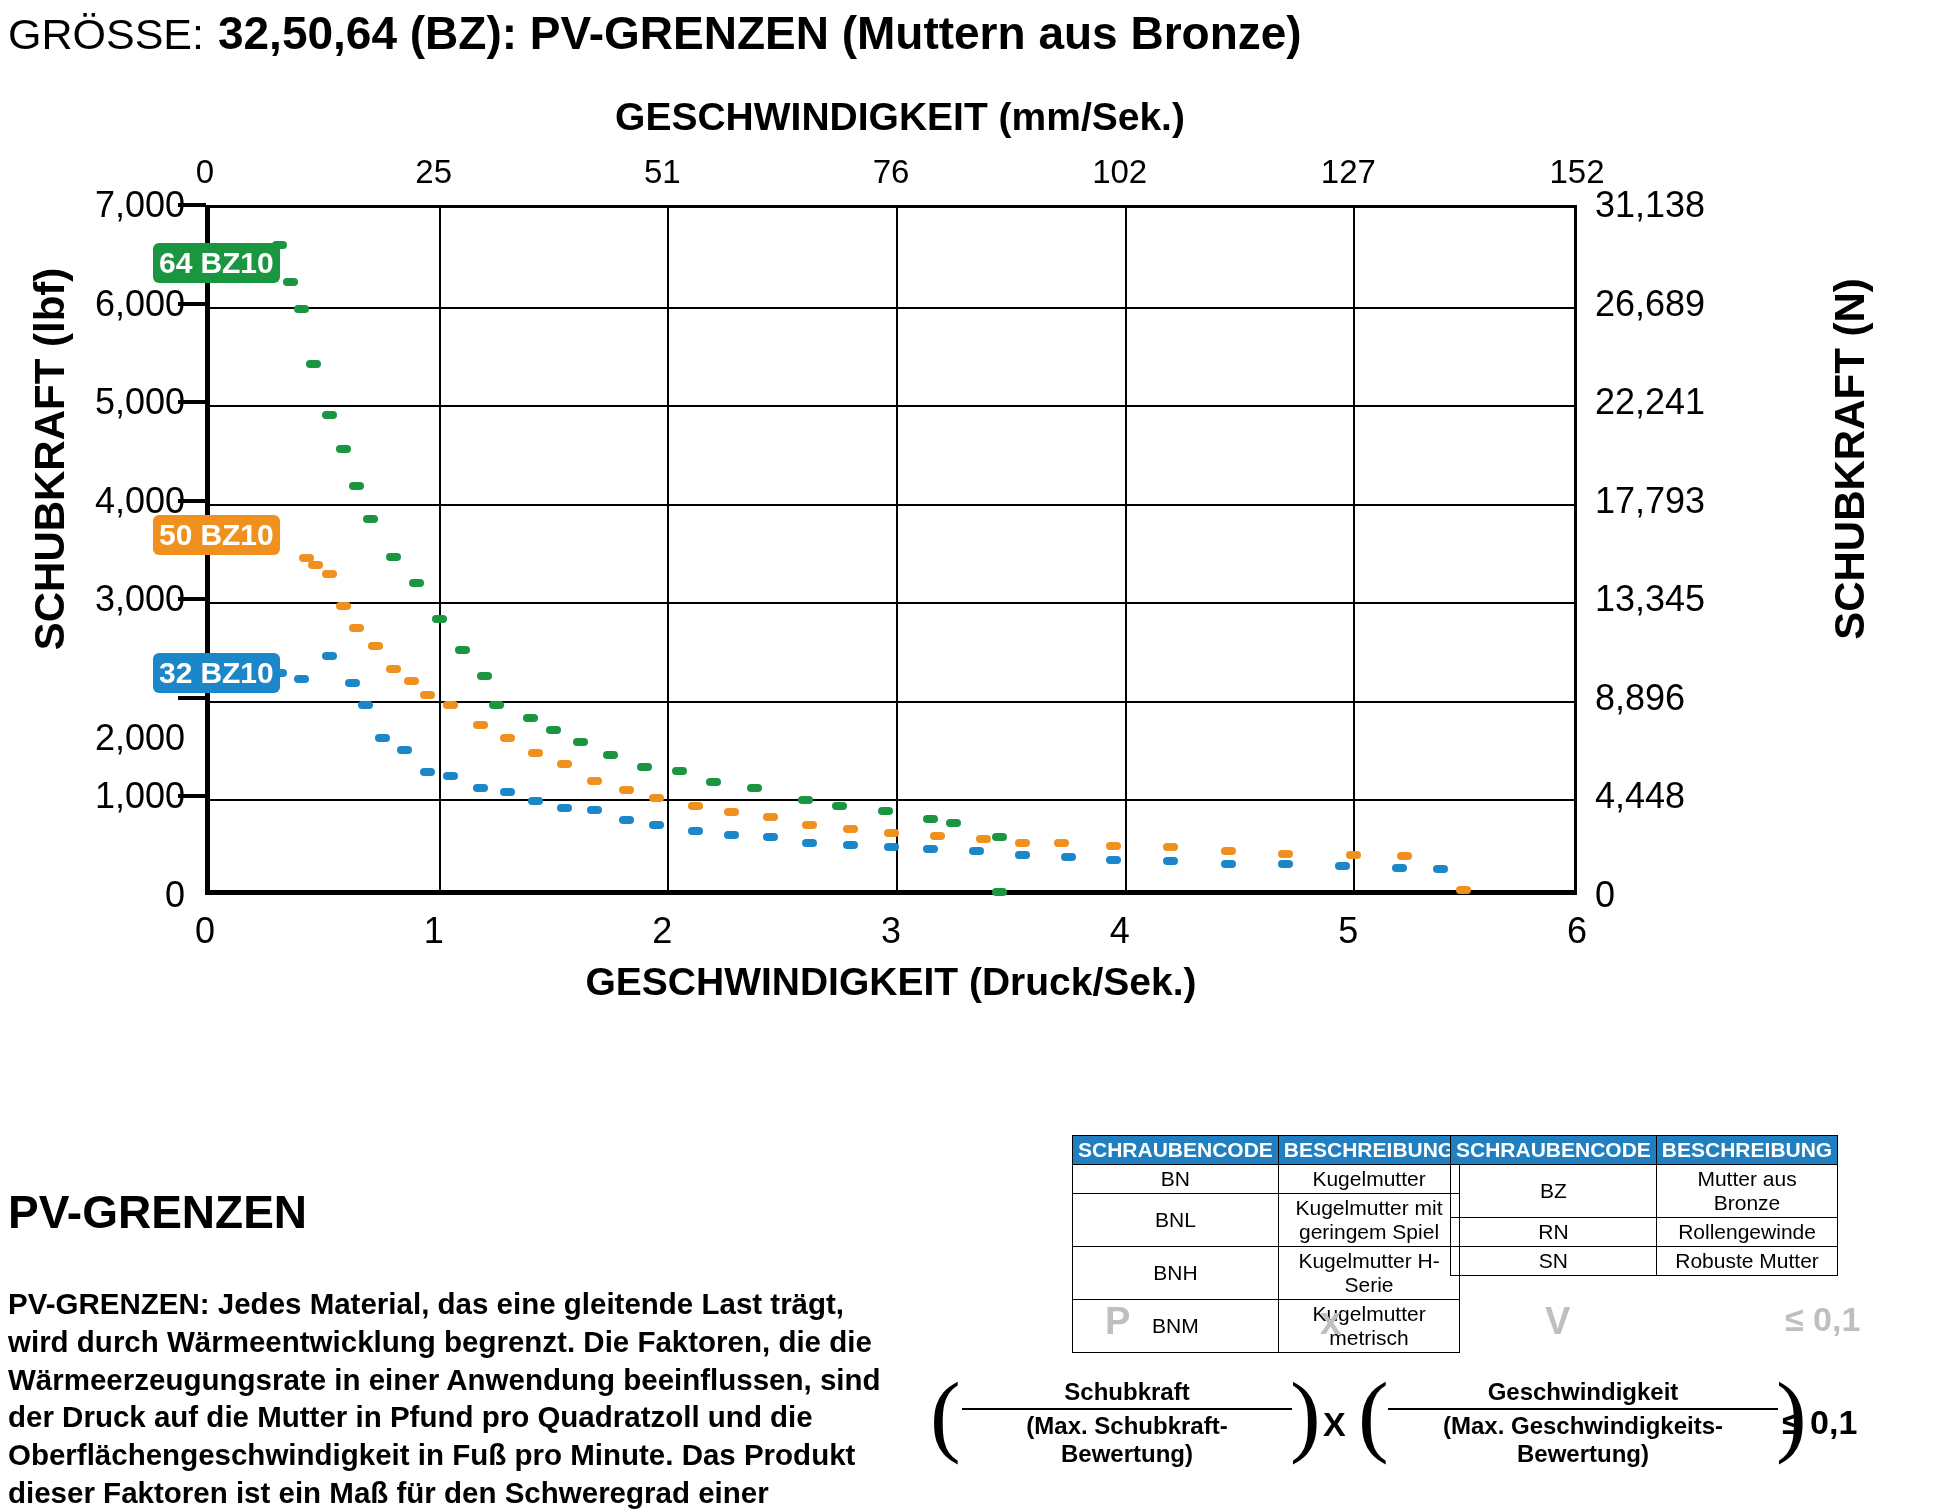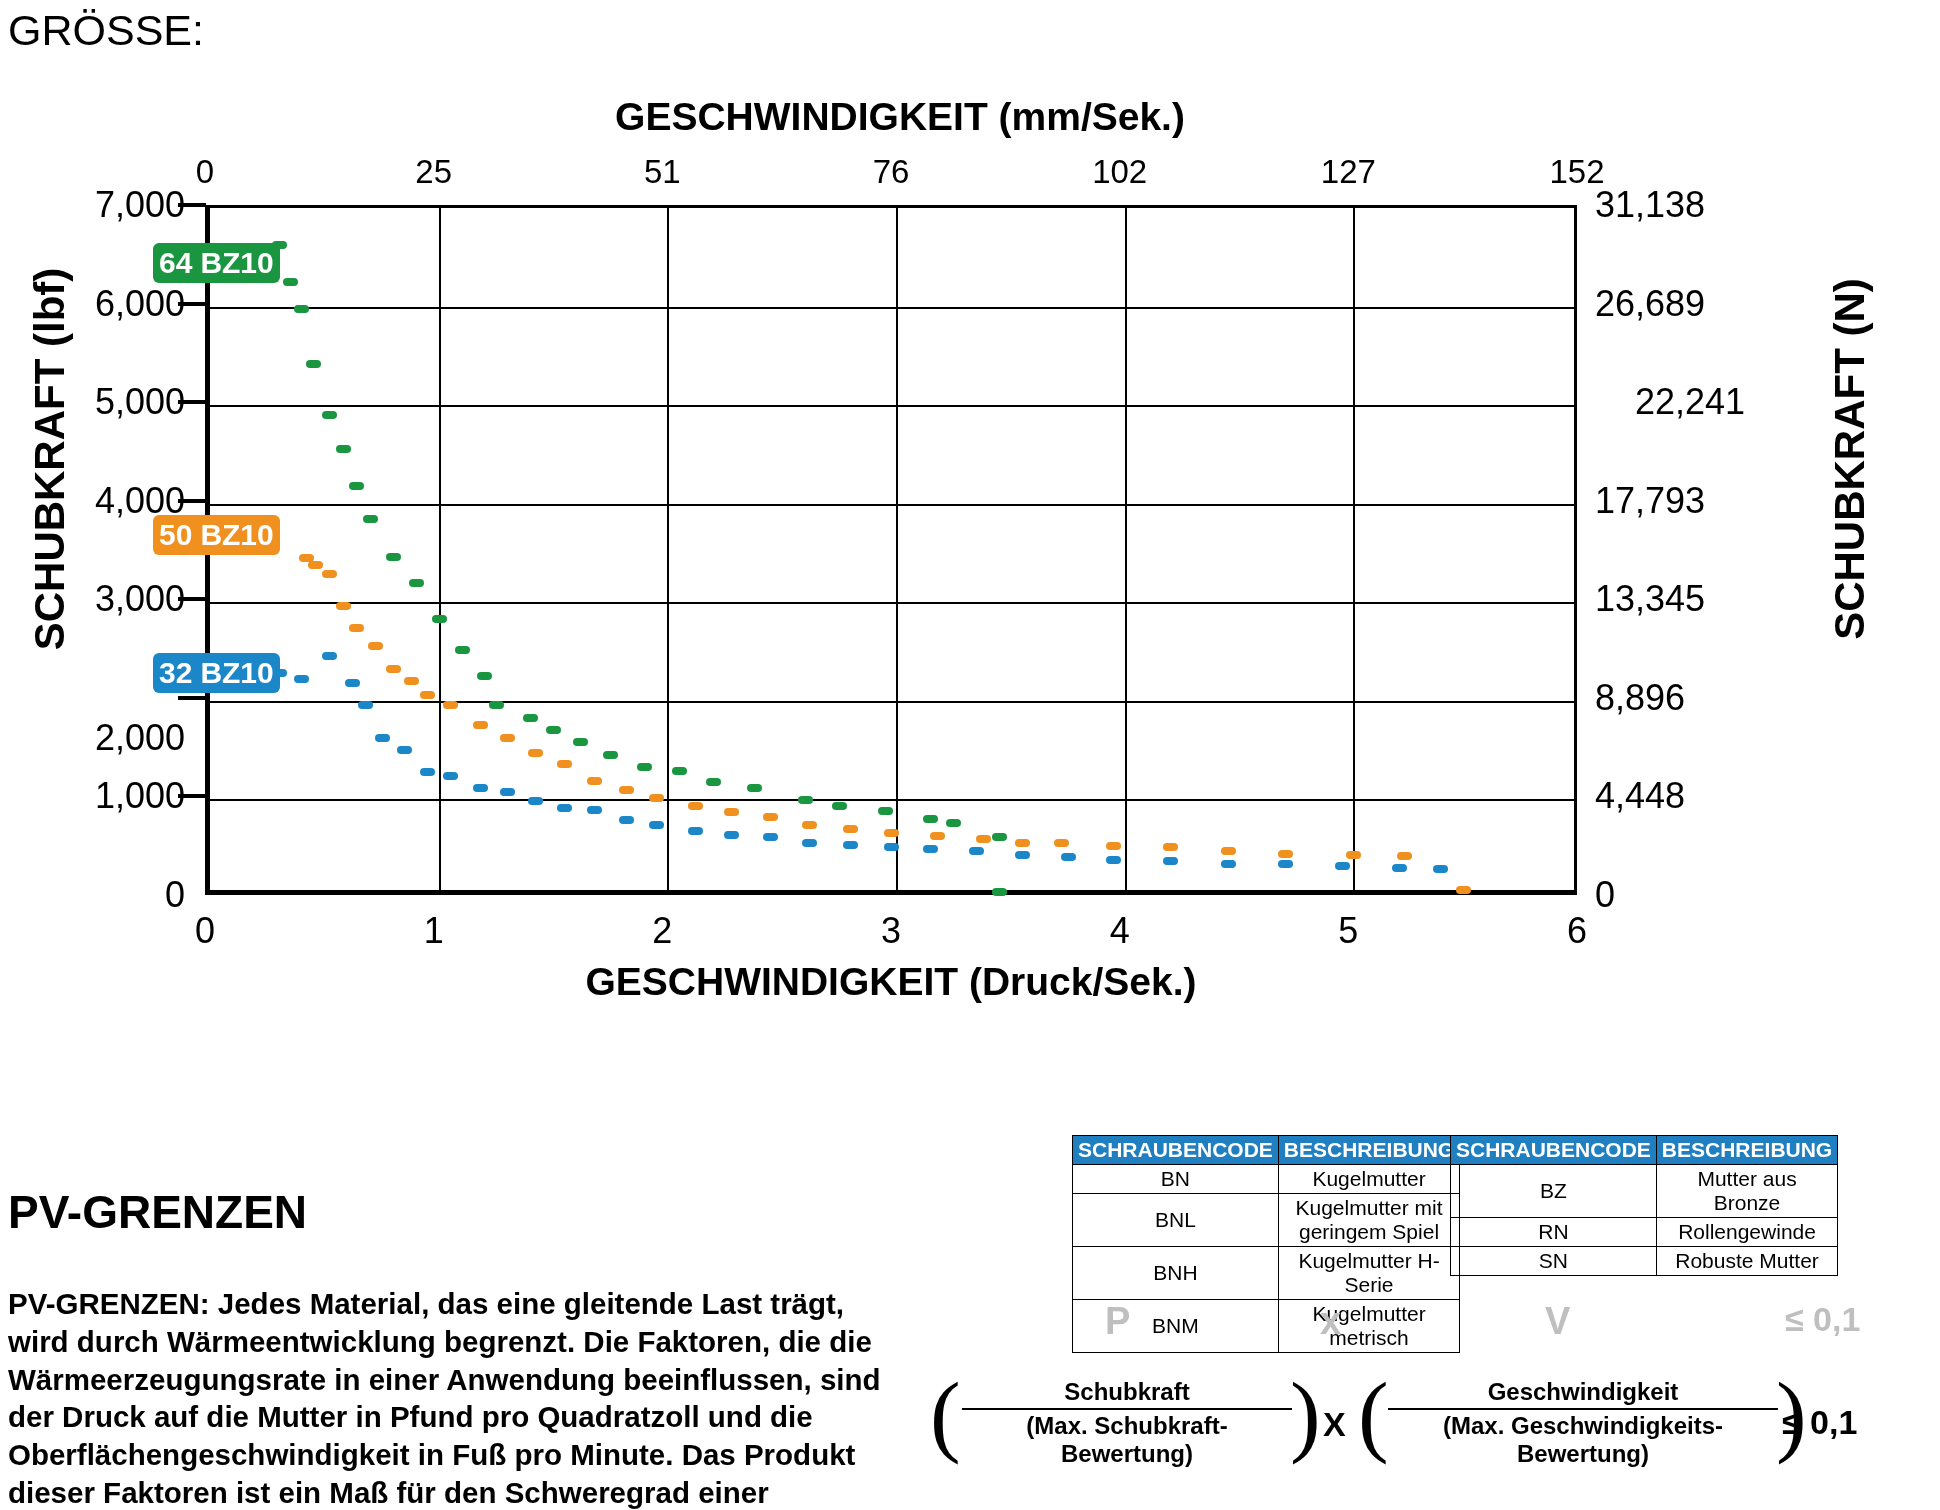--- a/index.html
+++ b/index.html
@@ -256,20 +256,21 @@
     top: 103px;
     font-size: 34px;
     font-weight: bold;
   }
 </style>
 </head>
 <body>
 
 <div id="title-row">
   <span id="title-prefix">GRÖSSE:</span>
+  <span id="title-main">32,50,64 (BZ): PV-GRENZEN (Muttern aus Bronze)</span>
 </div>
 
 <div id="chart-block">
 
   <div id="top-axis-title">GESCHWINDIGKEIT (mm/Sek.)</div>
 
   <div id="ylabel-left">SCHUBKRAFT (lbf)</div>
   <div id="ylabel-right">SCHUBKRAFT (N)</div>
 
   <div class="plot" id="plot">
@@ -416,21 +417,21 @@
       <div class="tickmark-left" style="top: 206.571px;"></div>
       <div class="tick-left" style="top: 110px;">7,000</div>
       <div class="tickmark-left" style="top: 108px;"></div>
     </div>
   <div id="ticks-right">
       <div class="tick-right" style="top: 800px;">0</div>
       <div class="tick-right" style="top: 701.429px;">4,448</div>
       <div class="tick-right" style="top: 602.857px;">8,896</div>
       <div class="tick-right" style="top: 504.286px;">13,345</div>
       <div class="tick-right" style="top: 405.714px;">17,793</div>
-      <div class="tick-right" style="top: 307.143px; text-align: center;">22,241</div>
+      <div class="tick-right" style="top: 307.143px;">22,241</div>
       <div class="tick-right" style="top: 208.571px;">26,689</div>
       <div class="tick-right" style="top: 110px;">31,138</div>
     </div>
   <div id="series-labels">
       <div class="series-label" style="background: rgb(26, 150, 65); left: 153px; top: 148px;">
         <span class="sz">64</span>
         <span>BZ10</span>
       </div>
       <div class="series-label" style="background: rgb(240, 144, 30); left: 153px; top: 420px;">
         <span class="sz">50</span>

